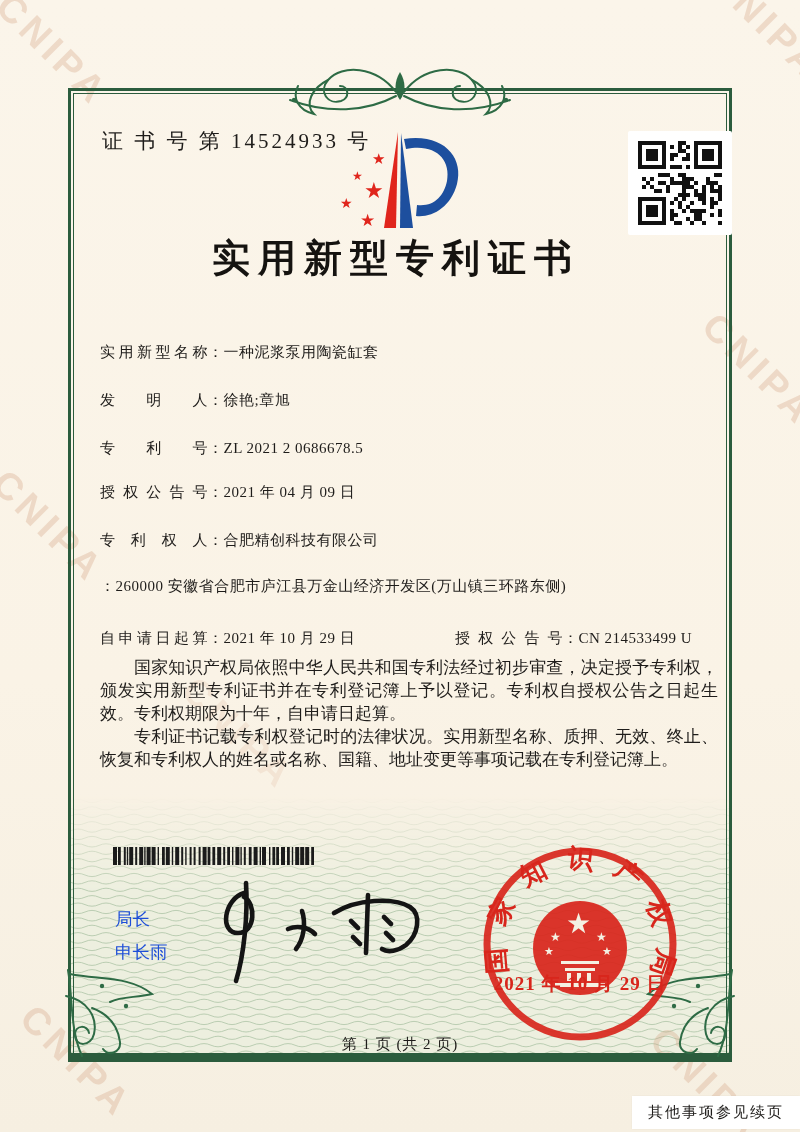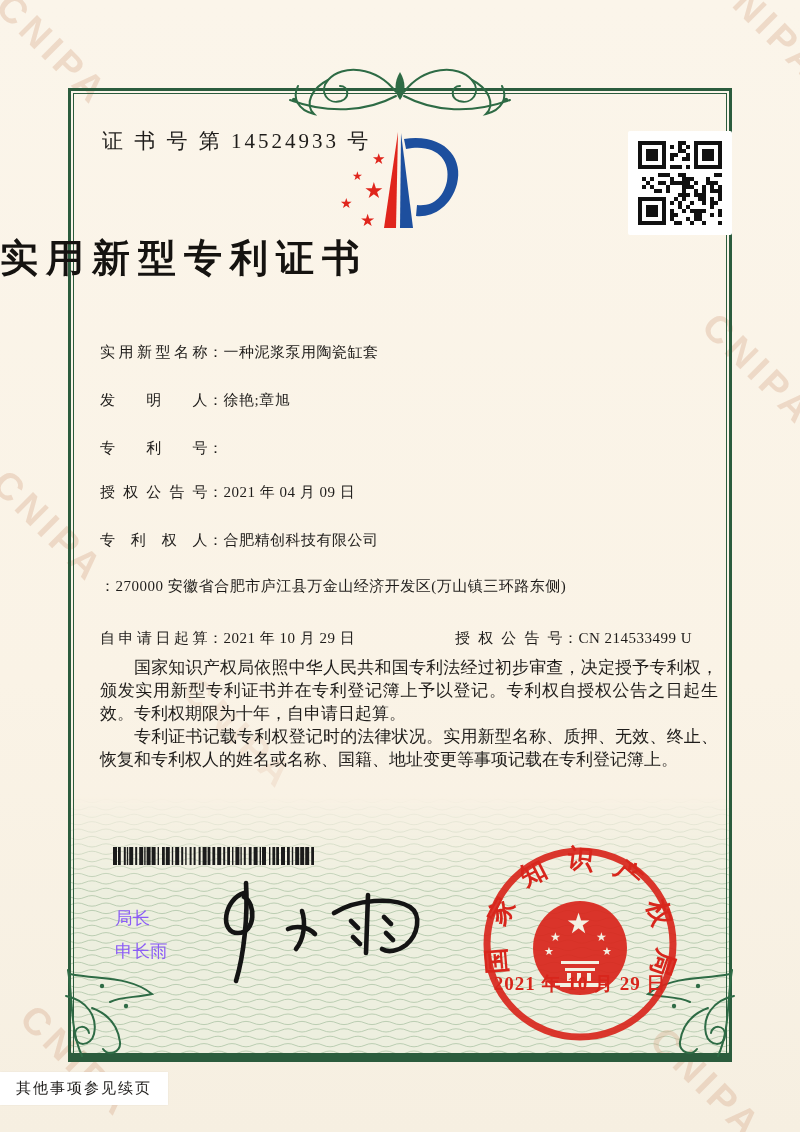--- a/index.html
+++ b/index.html
@@ -27,43 +27,43 @@
   .frame{position:absolute;left:68px;top:88px;width:658px;height:968px;
     border:3px solid #2b5c3d;z-index:2;pointer-events:none}
   .frame-inner{position:absolute;inset:2px;border:1px solid #2b5c3d}
   .bottom-band{position:absolute;left:68px;width:664px;top:1053px;height:6px;background:#2b5c3d;z-index:3}
   .ornament{position:absolute;z-index:3;pointer-events:none}
   
   .cert-no{position:absolute;left:102px;top:127px;z-index:4;font-size:21px;letter-spacing:3px}
   .logo{position:absolute;left:338px;top:126px;z-index:4}
   .qr-box{position:absolute;left:628px;top:131px;width:104px;height:104px;background:#fff;z-index:4;
     display:flex;align-items:center;justify-content:center;border-radius:2px}
-  .title{position:absolute;left:0;right:8px;top:233px;z-index:4;text-align:left;
+  .title{position:absolute;left:0;right:8px;top:233px;z-index:4;text-align:center;
     font-size:38px;font-weight:bold;letter-spacing:8px;color:#151310}
   
   .fields{position:absolute;left:100px;width:620px;top:0;z-index:4}
   .frow{position:absolute;left:0;display:flex;font-size:15px;letter-spacing:.5px;line-height:24px}
   .flabel{display:inline-block;width:108px;text-align:justify;text-align-last:justify;flex:none}
   .colon{flex:none}
   .fvalue{display:inline-block;max-width:478px}
   .grant-pair{display:flex;position:absolute;top:0}
   
   .body-text{position:absolute;left:100px;width:618px;top:656px;z-index:4;
     font-size:17px;line-height:23px;text-align:justify}
   .body-text p{margin:0;text-indent:2em}
   
   .barcode{position:absolute;left:113px;top:847px;z-index:4}
   .signer{position:absolute;left:115px;top:903px;z-index:4;
-    font-family:Liberation Mono, monospace;font-size:17.5px;line-height:33px;color:#8b5cf6}
+    font-family:Liberation Sans, sans-serif;font-size:17.5px;line-height:33px;color:#1d4ed8}
   .signature{position:absolute;left:198px;top:877px;z-index:4}
   .seal{position:absolute;left:477px;top:841px;z-index:5}
   .seal-date{position:absolute;left:477px;width:206px;top:971px;z-index:6;text-align:center;
     font-size:19px;color:#d8261c;letter-spacing:1px;font-weight:bold}
   .page-info{position:absolute;left:0;right:0;top:1035px;z-index:4;text-align:center;font-size:15px;letter-spacing:1px}
-  .foot-note{position:absolute;left:0;right:0;top:1072px;z-index:4;text-align:left}
+  .foot-note{position:absolute;left:0;right:0;top:1096px;z-index:4;text-align:right}
   .foot-note span{display:inline-block;background:#fff;padding:7px 16px;font-size:15px;letter-spacing:2px;
     box-shadow:0 0 2px rgba(0,0,0,.05)}
 </style>
 </head>
 <body>
 
 <div class="page">
 
   <div class="wm" style="left:-18px;top:28px">CNIPA</div>
   <div class="wm" style="left:696px;top:2px">CNIPA</div>
@@ -299,34 +299,35 @@
       <span class="fvalue">一种泥浆泵用陶瓷缸套</span>
     </div>
     <div class="frow" style="top:388px">
       <span class="flabel">发明人</span>
         <span class="colon">：</span>
       <span class="fvalue">徐艳;章旭</span>
     </div>
     <div class="frow" style="top:436px">
       <span class="flabel">专利号</span>
         <span class="colon">：</span>
+      <span class="fvalue">ZL 2021 2 0686678.5</span>
     </div>
     <div class="frow" style="top:480px">
       <span class="flabel">授权公告号</span>
         <span class="colon">：</span>
       <span class="fvalue">2021 年 04 月 09 日</span>
     </div>
     <div class="frow" style="top:528px">
       <span class="flabel">专利权人</span>
         <span class="colon">：</span>
       <span class="fvalue">合肥精创科技有限公司</span>
     </div>
     <div class="frow" style="top:574px">
         <span class="colon">：</span>
-      <span class="fvalue">270000 安徽省合肥市庐江县万金山经济开发区(万山镇三环路东侧)</span>
+      <span class="fvalue">260000 安徽省合肥市庐江县万金山经济开发区(万山镇三环路东侧)</span>
     </div>
     <div class="frow" style="top:626px;width:620px">
       <span class="grant-pair" style="left:0">
         <span class="flabel">自申请日起算</span>
           <span class="colon">：</span>
         <span>2021 年 10 月 29 日</span>
       </span>
       <span class="grant-pair" style="left:355px">
         <span class="flabel">授权公告号</span>
           <span class="colon">：</span>
@@ -427,17 +428,18 @@
         <rect x="88" y="127" width="30" height="3"></rect>
         <rect x="90" y="132" width="4" height="8"></rect>
         <rect x="100" y="132" width="4" height="8"></rect>
         <rect x="110" y="132" width="4" height="8"></rect>
         <rect x="78" y="142" width="50" height="4"></rect>
       </g>
     </g>
   </svg>
   <div class="seal-date">2021 年 10 月 29 日</div>
 
+  <div class="page-info">第 1 页 (共 2 页)</div>
   <div class="foot-note">
     <span>其他事项参见续页</span>
   </div>
 
 </div>
 
 </body></html>

